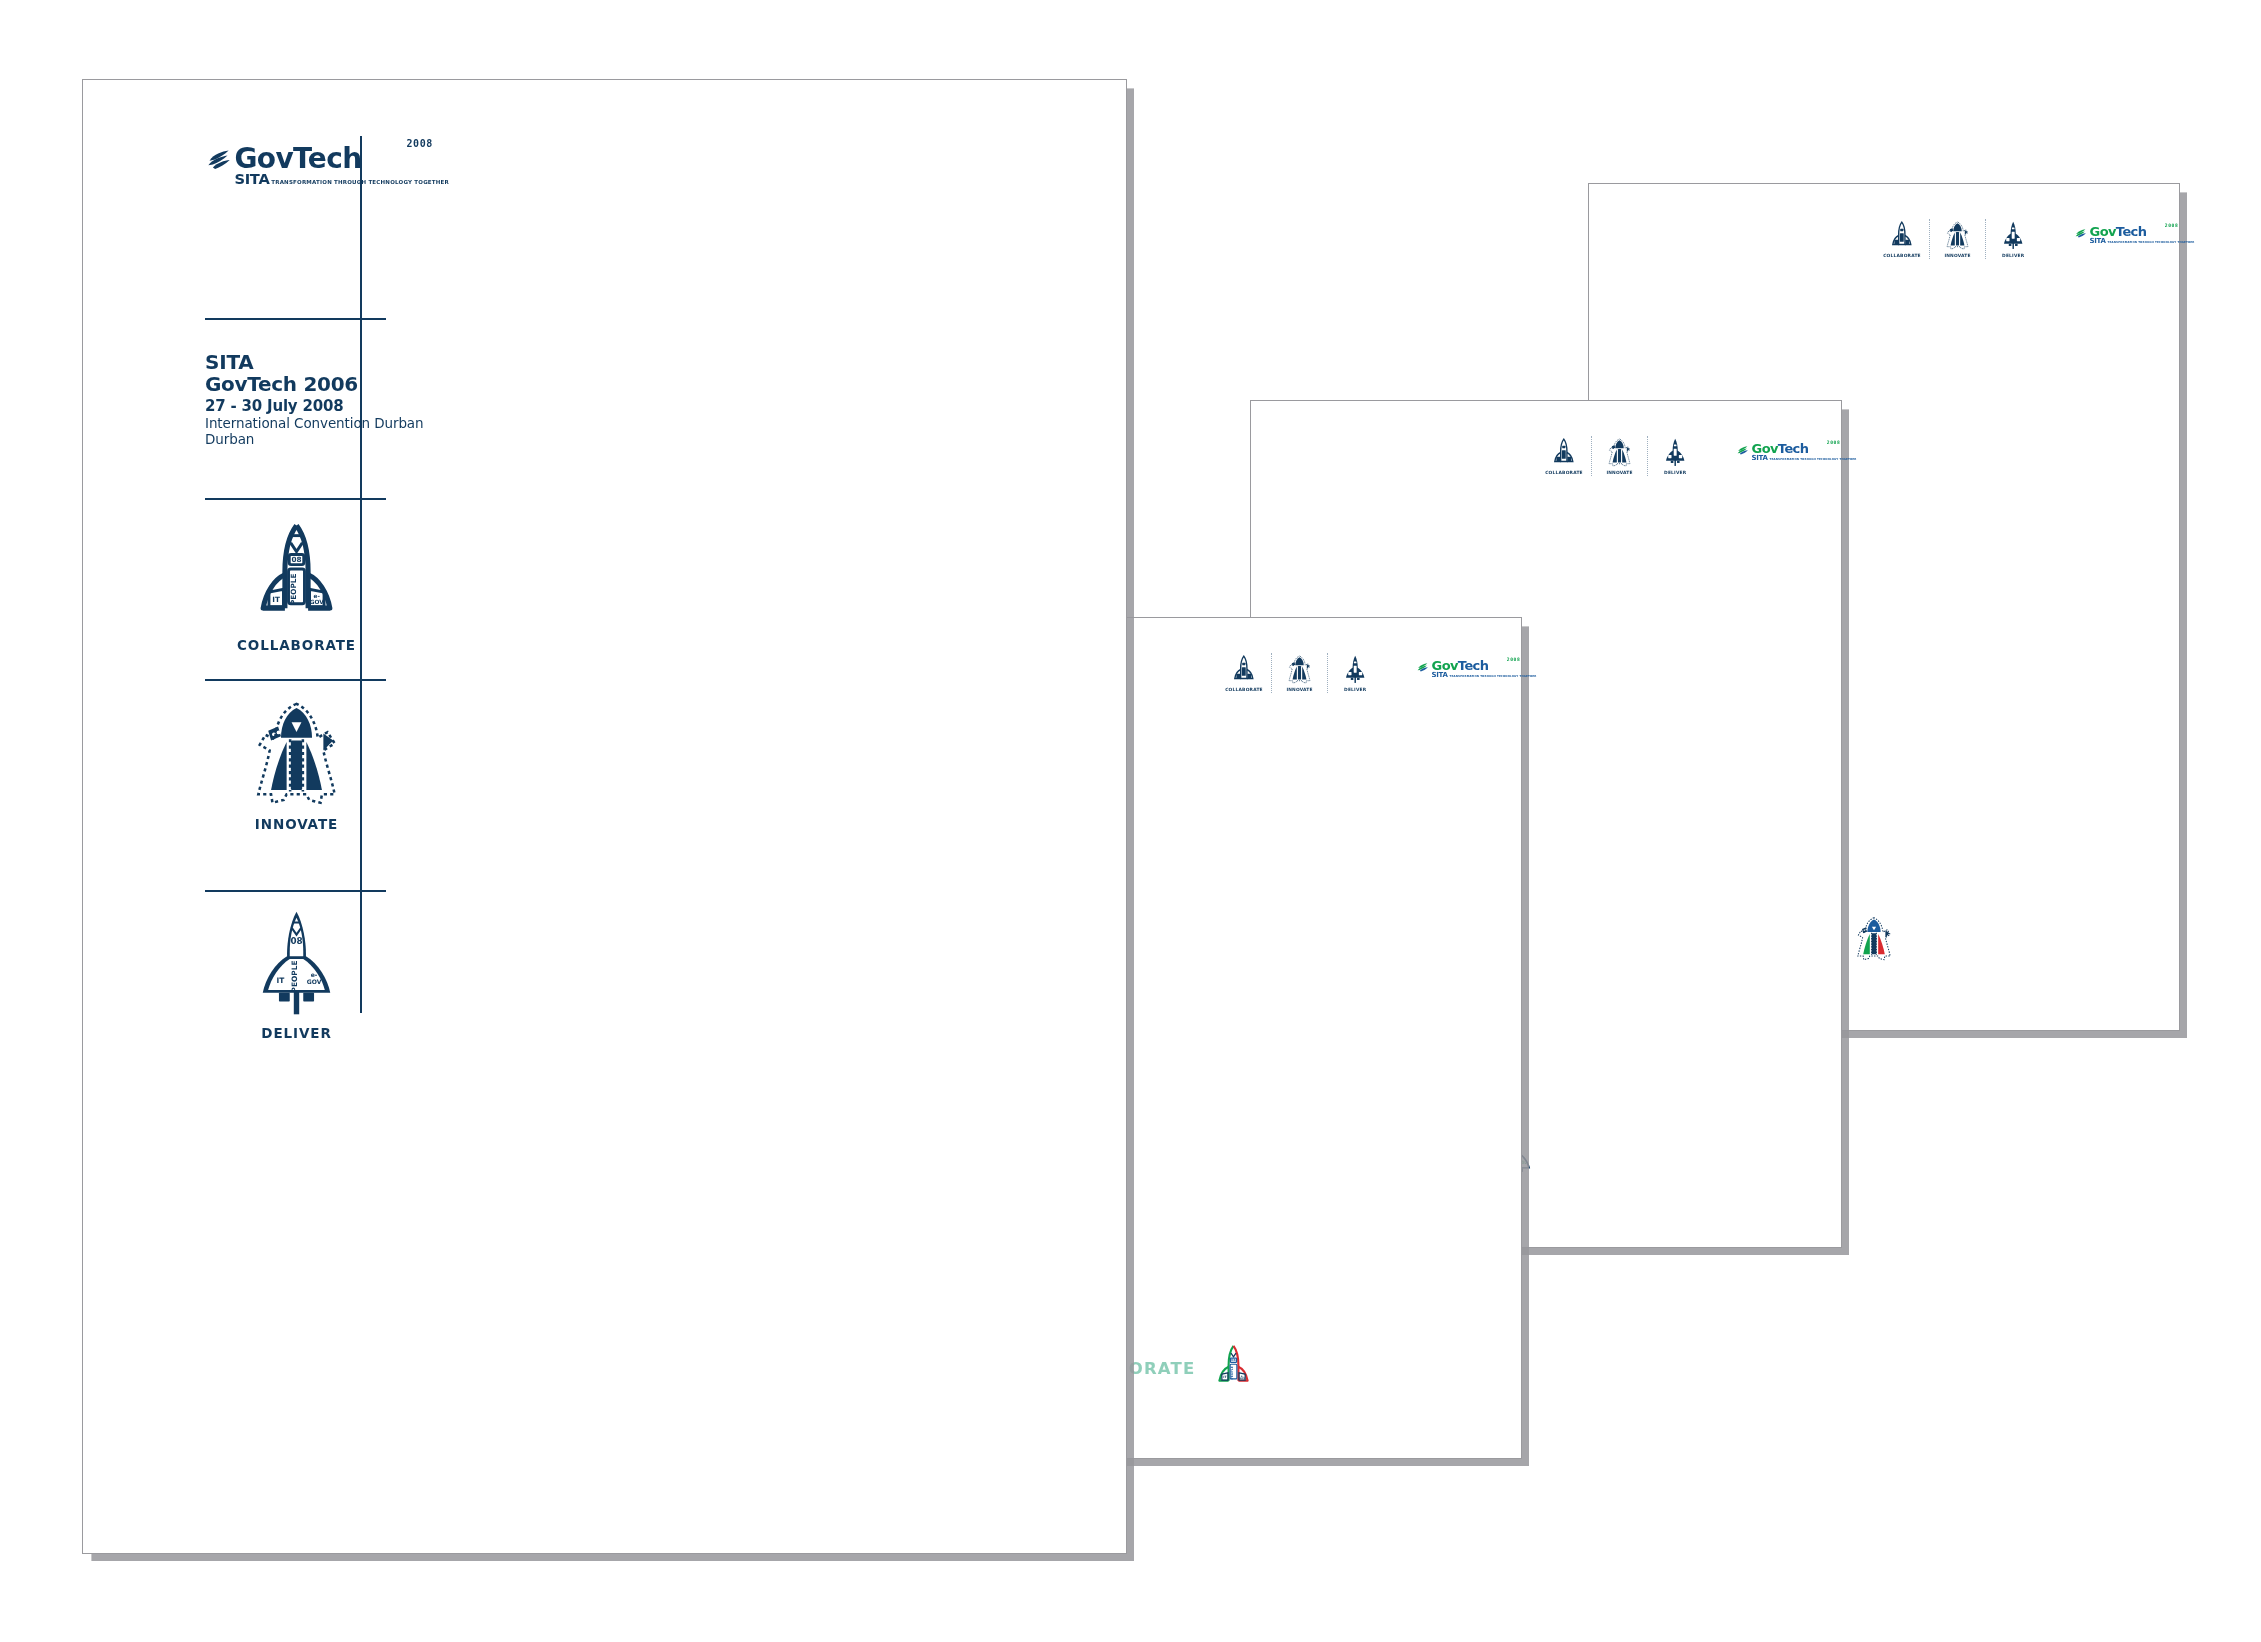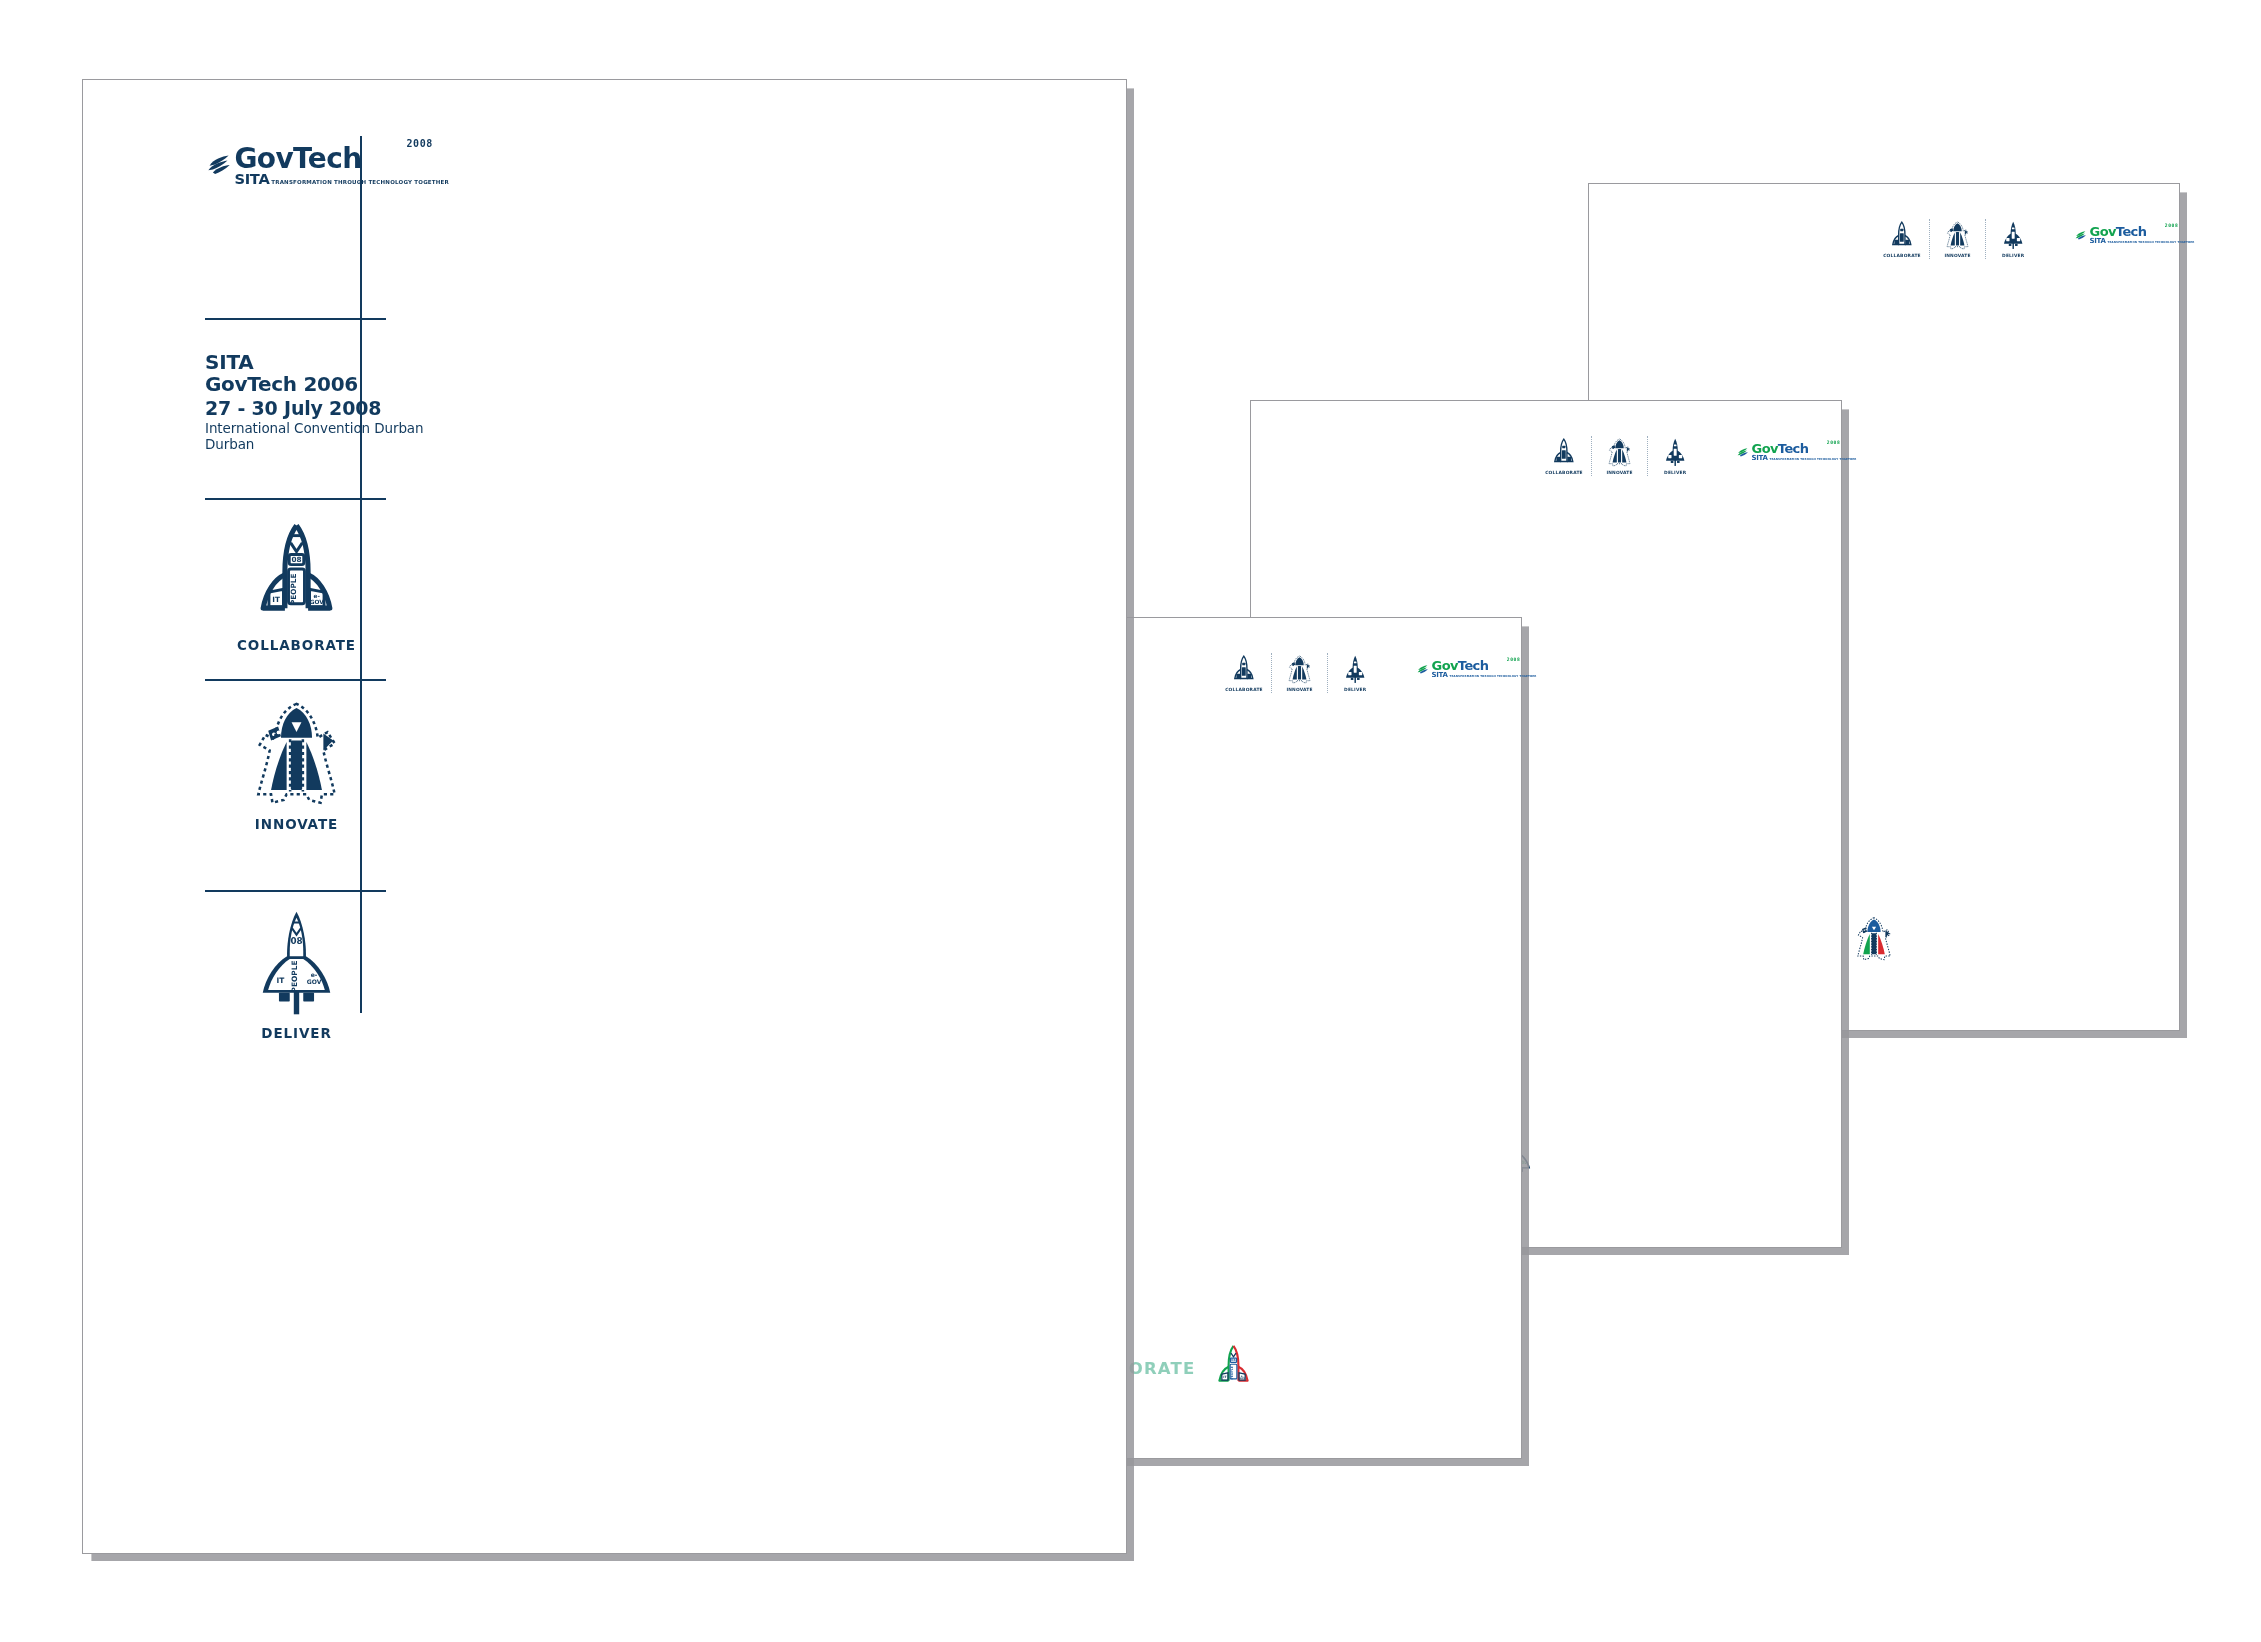--- a/index.html
+++ b/index.html
@@ -13,21 +13,21 @@
   
   #cover{left:82px;top:79px;width:1045px;height:1475px;}
   .cover-inner{position:absolute;left:0;top:0;right:0;bottom:0;}
 
   .vrule{position:absolute;left:277px;top:56px;width:2.4px;height:877px;background:#123A5E;}
 
   .logo-block{position:absolute;left:122px;top:68px;width:236px;}
   .hrule{position:absolute;background:#123A5E;height:2.4px;}
 
   
-  .gt{display:flex;align-items:center;position:relative;}
+  .gt{display:flex;align-items:flex-start;position:relative;}
   .gt .mark{width:27px;height:27px;margin-right:2.4px;flex:0 0 auto;position:relative;top:-2.4px;}
   .gt .wm{position:relative;}
   .gt .word{font-family:"DejaVu Sans",sans-serif;font-weight:bold;letter-spacing:-0.6px;
             line-height:.82;display:block;}
   .gt .yr{position:absolute;right:16px;top:-10px;font-family:"DejaVu Sans Mono",monospace;
           font-weight:bold;font-size:10px;letter-spacing:0.6px;}
   .gt .tag{display:flex;align-items:baseline;margin-top:0.6px;}
   .gt .sita{font-family:"DejaVu Sans",sans-serif;font-weight:bold;font-size:14.7px;
             letter-spacing:-0.3px;line-height:1;}
   .gt .strap{font-family:"DejaVu Sans",sans-serif;font-weight:bold;font-size:5.5px;
@@ -36,21 +36,21 @@
   .grn{color:#11A34F;}
   .blu{color:#1C5C9E;}
 
   
   #cover-logo .word{font-size:28px;}
   #cover-logo .mark{width:27px;height:27px;}
 
   .event{position:absolute;left:122px;top:271px;color:#123A5E;}
   .event .l1{font-family:"DejaVu Sans",sans-serif;font-weight:bold;font-size:20px;line-height:1.12;letter-spacing:-0.2px;}
   .event .l2{font-family:"DejaVu Sans",sans-serif;font-weight:bold;font-size:20px;line-height:1.12;letter-spacing:-0.3px;}
-  .event .l3{font-family:"DejaVu Sans",sans-serif;font-weight:bold;font-size:19px;line-height:1.2;letter-spacing:-0.2px;margin-top:1.2px;}
+  .event .l3{font-family:"DejaVu Sans",sans-serif;font-weight:bold;font-size:15px;line-height:1.2;letter-spacing:-0.2px;margin-top:1.2px;}
   .event .l4,.event .l5{font-family:"DejaVu Sans",sans-serif;font-weight:normal;font-size:13.5px;line-height:1.22;letter-spacing:-0.1px;}
 
   .pillar{position:absolute;left:122px;width:183px;text-align:center;color:#123A5E;}
   .pillar .ic{height:112px;display:flex;align-items:center;justify-content:center;}
   .pillar .lb{font-family:"DejaVu Sans",sans-serif;font-weight:bold;font-size:13.5px;
               letter-spacing:0.9px;margin-top:5.9px;}
 
   
   .lh-head{position:absolute;display:flex;align-items:flex-start;}
   .mini{width:44px;text-align:center;color:#123A5E;}

